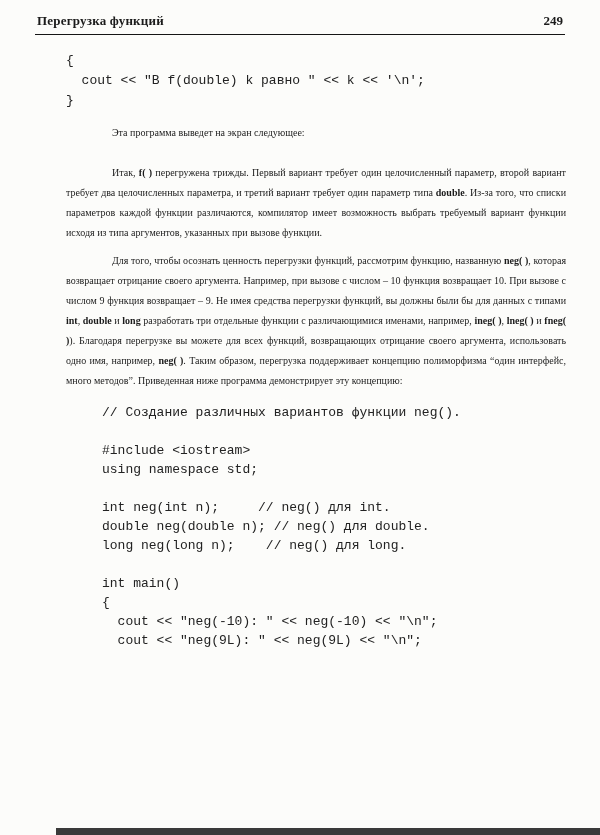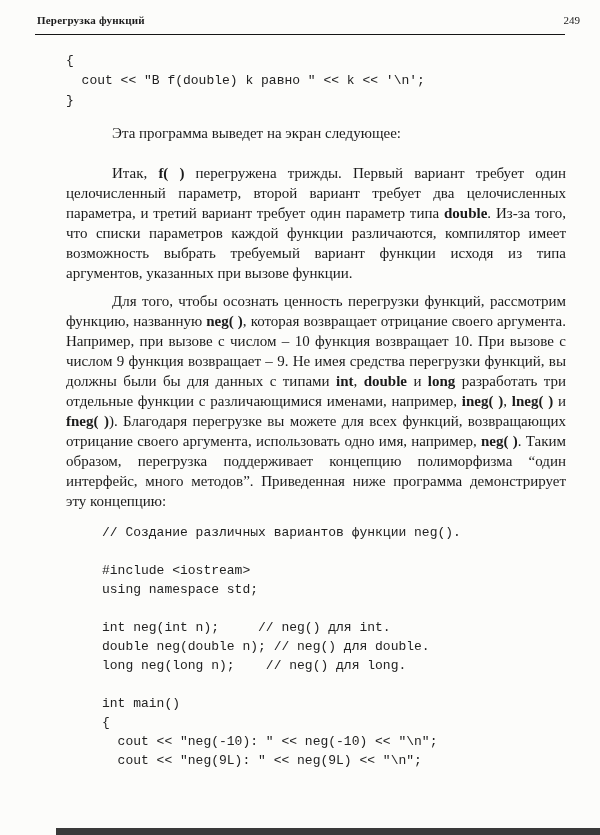--- a/index.html
+++ b/index.html
@@ -17,51 +17,51 @@
   }
   .page {
     position: absolute;
     inset: 0;
     background: #fcfcfa;
   }
   .header {
     display: flex;
     justify-content: space-between;
     align-items: center;
-    padding: 12px 20px 0 37px;
-    font-size: 11px;
+    padding: 12px 37px 0 37px;
+    font-size: 13px;
     line-height: 17px;
   }
   .running-title {
     font-weight: bold;
     letter-spacing: 0.2px;
   }
   .page-number {
-    font-weight: normal;
+    font-weight: bold;
   }
   .rule {
     border-top: 1.6px solid #151515;
     margin: 5px 35px 0 35px;
   }
   .content {
     padding: 0 34px 0 66px;
   }
   pre.code {
     font-family: "Liberation Mono", "DejaVu Sans Mono", monospace;
     font-size: 13px;
     line-height: 20px;
     margin: 0;
     color: #222222;
     white-space: pre;
   }
   pre.code-top { margin-top: 16px; }
   pre.output   { margin-top: 12px; }
   pre.listing  { margin-top: 12px; line-height: 19px; margin-left: 36px; }
   p.body-text {
-    font-size: 15px;
+    font-size: 10px;
     line-height: 20px;
     margin: 0;
     text-align: justify;
     text-indent: 46px;
     hyphens: auto;
     -webkit-hyphens: auto;
   }
   p.intro { margin-top: 12px; }
   p.para1 { margin-top: 20px; font-family: Liberation Serif, serif; }
   p.para2 { margin-top: 8px; }

